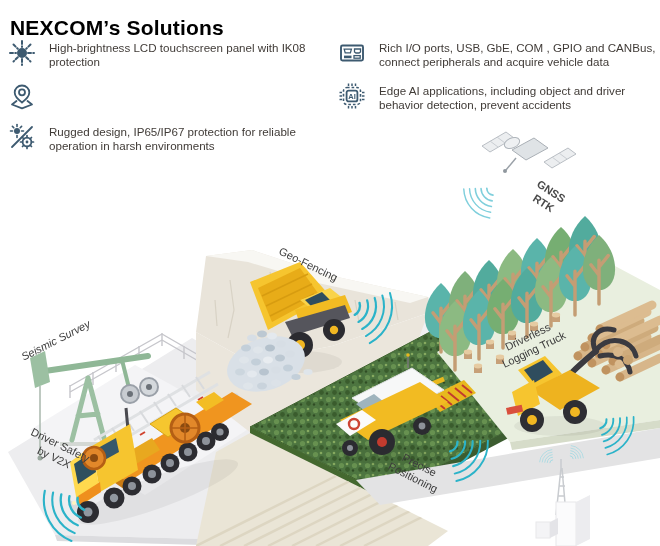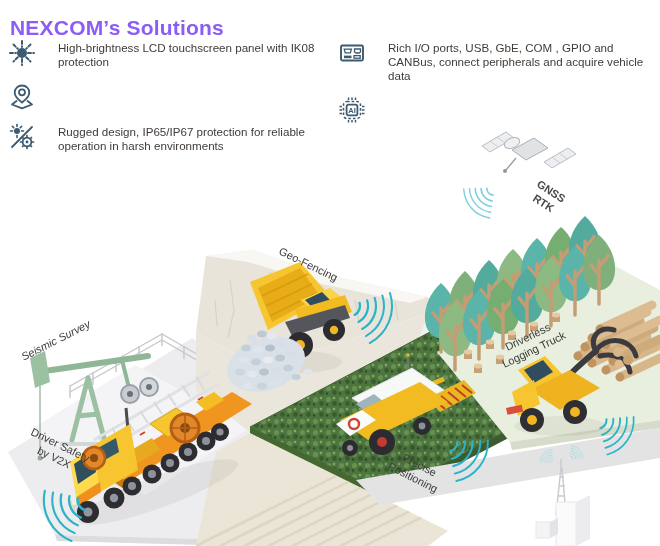--- a/index.html
+++ b/index.html
@@ -1,21 +1,21 @@
 <!DOCTYPE html>
 <html><head>
 <meta charset="utf-8">
 <style>
   html,body{margin:0;padding:0;background:#fff;font-family:"Liberation Sans",sans-serif;}
   #stage{position:relative;width:660px;height:546px;overflow:hidden;background:#ffffff;}
-  .title{position:absolute;left:10px;top:2px;font-size:21px;font-weight:600;color:#8b5cf6;letter-spacing:.2px;}
+  .title{position:absolute;left:10px;top:2px;font-size:21px;font-weight:600;color:#000000;letter-spacing:.2px;}
   .features{position:absolute;top:39px;display:flex;flex-direction:column;gap:13px;}
   .features.fleft{left:8px;width:324px;}
   .features.fright{left:338px;width:320px;justify-content:space-between;}
-  .feature{display:flex;gap:22px;align-items:flex-start;}
+  .feature{display:flex;gap:13px;align-items:flex-start;}
   .ficon{flex:0 0 28px;width:28px;height:28px;margin-top:0;}
   .ftext{font-size:11.6px;line-height:1.22;color:#403b37;padding-top:2px;}
   .scene-label{position:absolute;font-size:11px;color:#3c3c3c;line-height:1.25;white-space:pre-line;text-align:center;transform-origin:center center;}
   .lbl-seismic{left:4px;top:334px;width:104px;transform:rotate(-27deg);font-style:italic;}
   .lbl-driver{left:2px;top:438px;width:110px;transform:rotate(26deg);}
   .lbl-geo{left:252px;top:258px;width:112px;transform:rotate(26deg);}
   .lbl-precise{left:360px;top:458px;width:112px;transform:rotate(27deg);}
   .lbl-driverless{left:465px;top:330px;width:132px;transform:rotate(-26deg);}
   .lbl-gnss{left:512px;top:184px;width:70px;transform:rotate(33deg);font-weight:600;color:#4a4a4a;}
   svg{display:block;}
@@ -411,20 +411,21 @@
             <line x1="17.5" y1="24" x2="17.5" y2="26.5"></line>
           <line x1="1.5" y1="10.5" x2="4" y2="10.5"></line>
             <line x1="1.5" y1="14" x2="4" y2="14"></line>
             <line x1="1.5" y1="17.5" x2="4" y2="17.5"></line>
           <line x1="24" y1="10.5" x2="26.5" y2="10.5"></line>
             <line x1="24" y1="14" x2="26.5" y2="14"></line>
             <line x1="24" y1="17.5" x2="26.5" y2="17.5"></line>
         </g>
         <text x="14" y="16.8" text-anchor="middle" font-size="7.5" font-weight="bold" fill="#3d5a70" font-family="Liberation Sans, sans-serif">AI</text>
       </svg>
+      <div class="ftext">Edge AI applications, including object and driver behavior detection, prevent accidents</div>
     </div>
   </div>
 
   <div class="scene-label lbl-seismic">Seismic Survey</div>
   <div class="scene-label lbl-driver">Driver Safety
 by V2X</div>
   <div class="scene-label lbl-geo">Geo-Fencing</div>
   <div class="scene-label lbl-precise">Precise
 Positioning</div>
   <div class="scene-label lbl-driverless">Driverless

